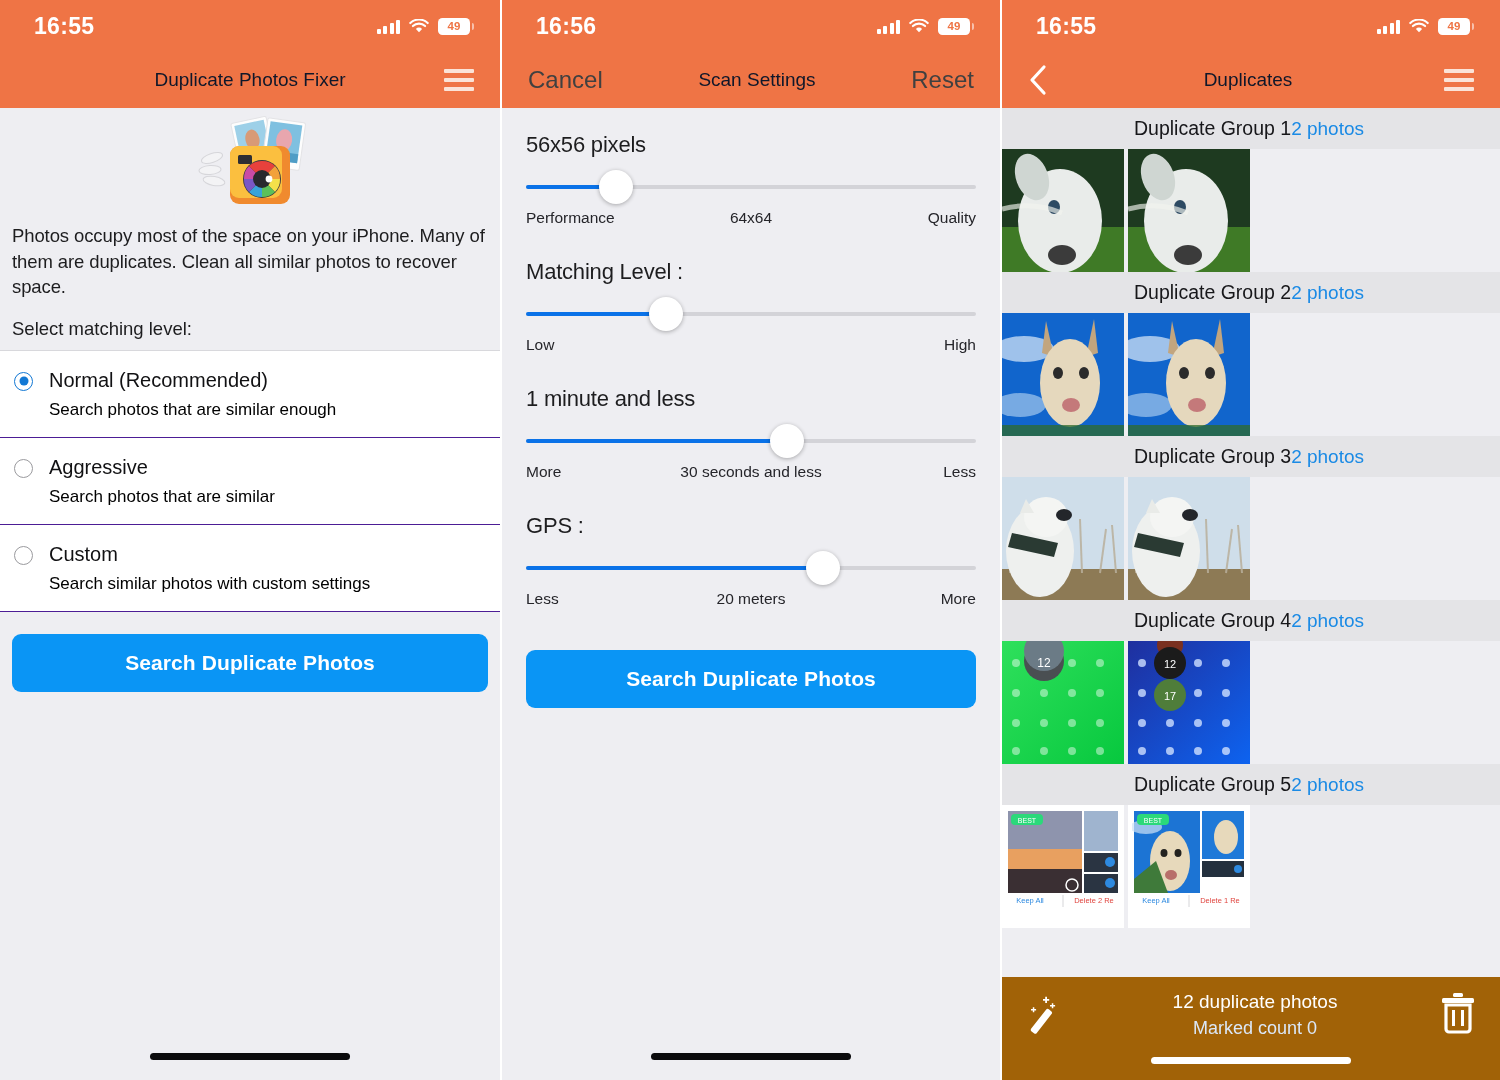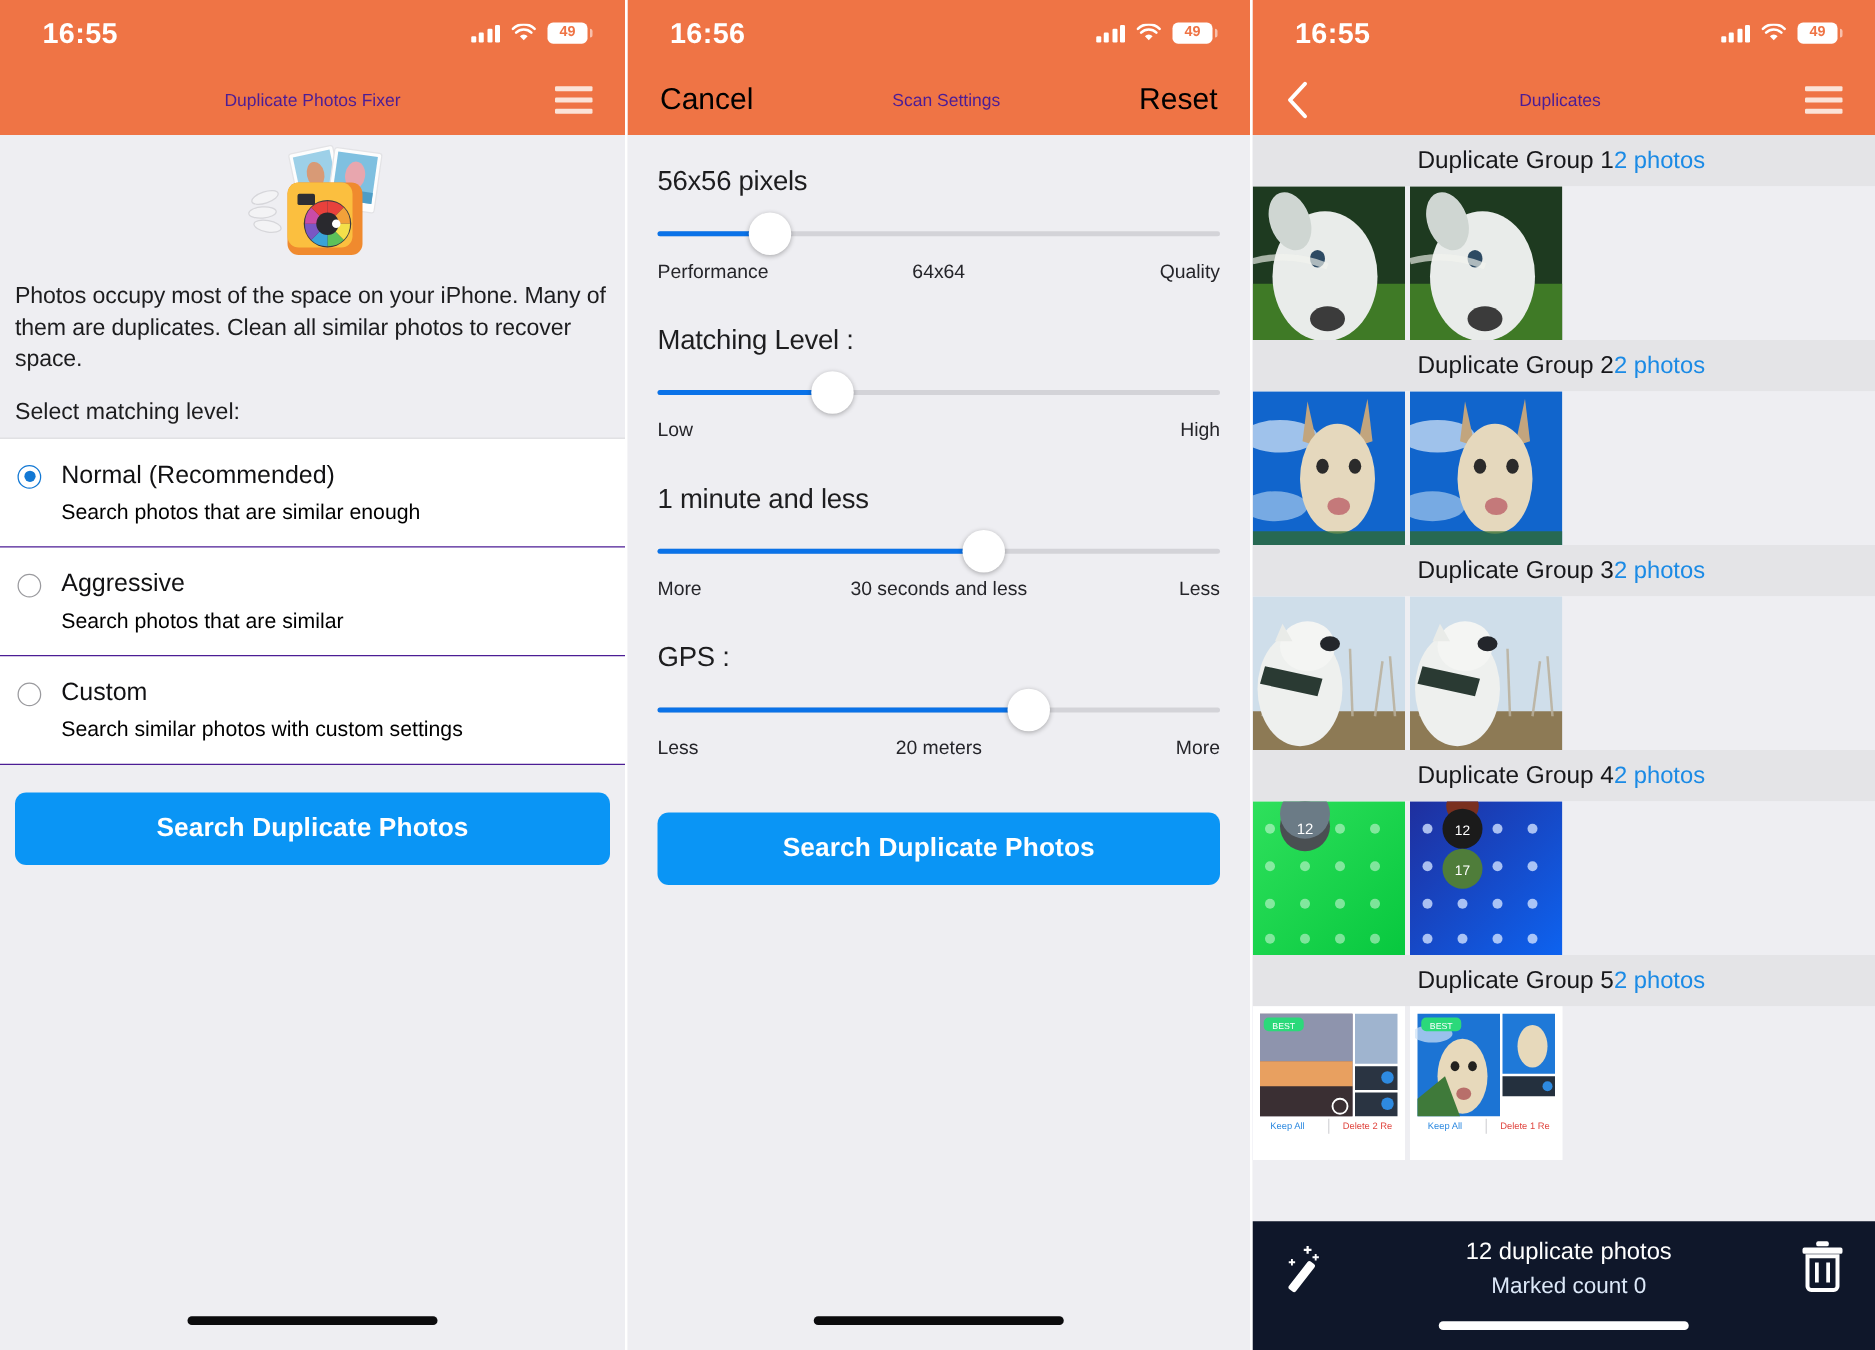--- a/index.html
+++ b/index.html
@@ -36,24 +36,24 @@
     content:""; position:absolute; right:-4px; top:5px; width:2.5px; height:7px;
     background: rgba(255,255,255,.55); border-radius: 0 2px 2px 0;
   }
 
   
   .navbar {
     height: 56px; background: #ef7445; color: #fff;
     display: flex; align-items: center; justify-content: space-between;
     padding: 0 26px;
   }
-  .nav-title { font-size: 14px; color: #4c1d95; font-weight: 400; }
+  .nav-title { font-size: 19px; color: #0f172a; font-weight: 400; }
   .hamburger { width: 30px; display: flex; flex-direction: column; gap: 5px; cursor: pointer; }
   .hamburger span { display: block; height: 4px; background: #fbe3d7; border-radius: 1px; }
-  .nav-action { font-size: 24px; color: #000000; font-weight: 400; }
+  .nav-action { font-size: 24px; color: #404040; font-weight: 400; }
   .back-chevron { width: 24px; height: 34px; display:flex; align-items:center; }
   .nav-spacer { width: 30px; }
 
   
   .p1-body { background: #eeeef2; height: calc(1080px - 108px); }
   .app-icon-wrap { display: flex; justify-content: center; padding: 8px 0 4px; }
   .app-icon { position: relative; width: 120px; height: 95px; }
   .intro {
     padding: 8px 12px 0 12px; font-size: 18.5px; color: #1d1d1f;
     line-height: 1.38; letter-spacing: -0.1px;
@@ -112,21 +112,21 @@
     background: #e4e4e7; padding: 9px 14px 9px 10px;
   }
   .group-title { font-size: 19.5px; color: #17171a; }
   .group-count { font-size: 19px; color: #1a8ae5; }
   .thumbs { display: flex; gap: 4px; padding: 0; background: #eeeef2; }
   .thumb { width: 122px; height: 123px; overflow: hidden; position: relative; }
   .thumb.card { background: #ffffff; padding: 4px 4px 0 4px; }
 
   
   .bottombar {
-    height: 103px; background: #0f172a; display: flex; align-items: flex-start;
+    height: 103px; background: #a16207; display: flex; align-items: flex-start;
     padding: 14px 22px 0 22px; position: relative; color: #fff;
   }
   .bb-center { text-align: center; flex: 1; }
   .bb-l1 { font-size: 19px; }
   .bb-l2 { font-size: 18px; color: #dce8f8; margin-top: 5px; }
   .home-bar { position: absolute; left: 50%; transform: translateX(-50%); bottom: 16px;
     width: 200px; height: 7px; border-radius: 4px; background: #ffffff; }
   .p1-home, .p2-home { position: absolute; left: 50%; transform: translateX(-50%); bottom: 20px;
     width: 200px; height: 7px; border-radius: 4px; background: #0b0b0d; }
 </style>

